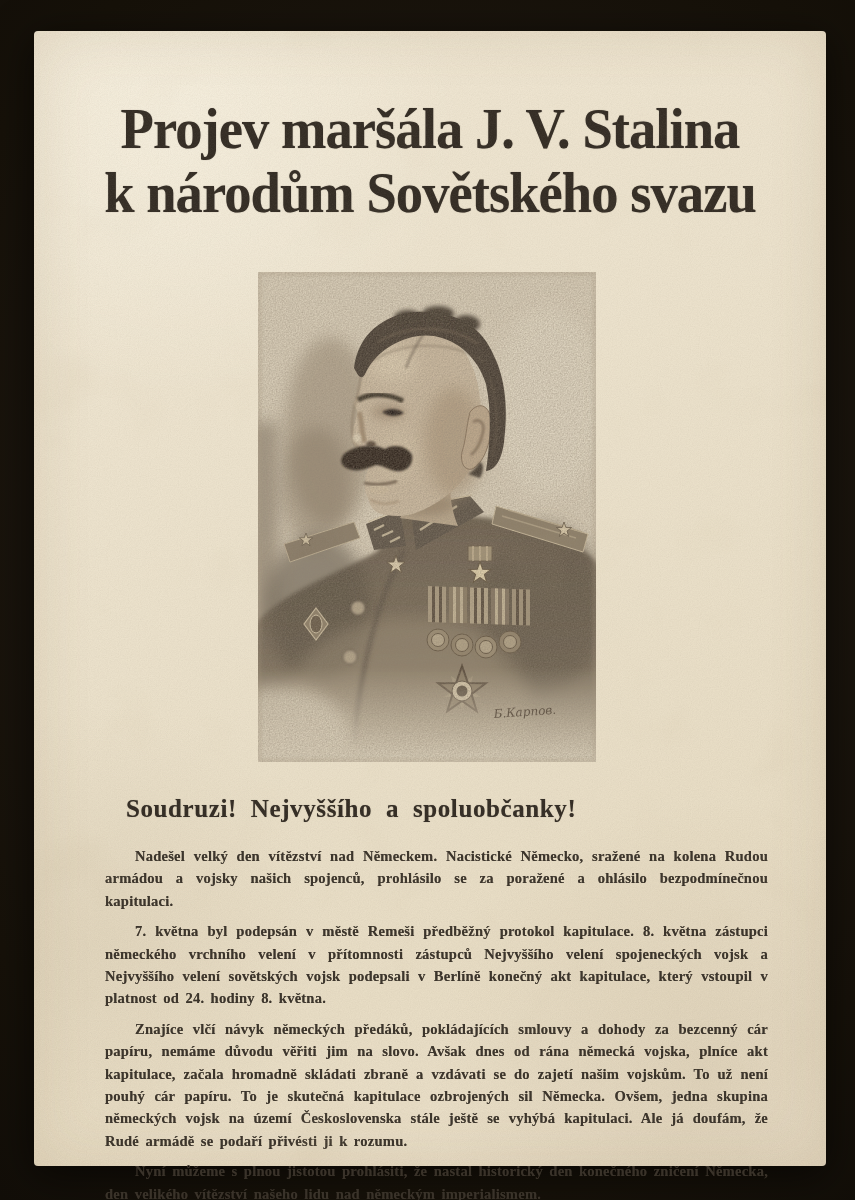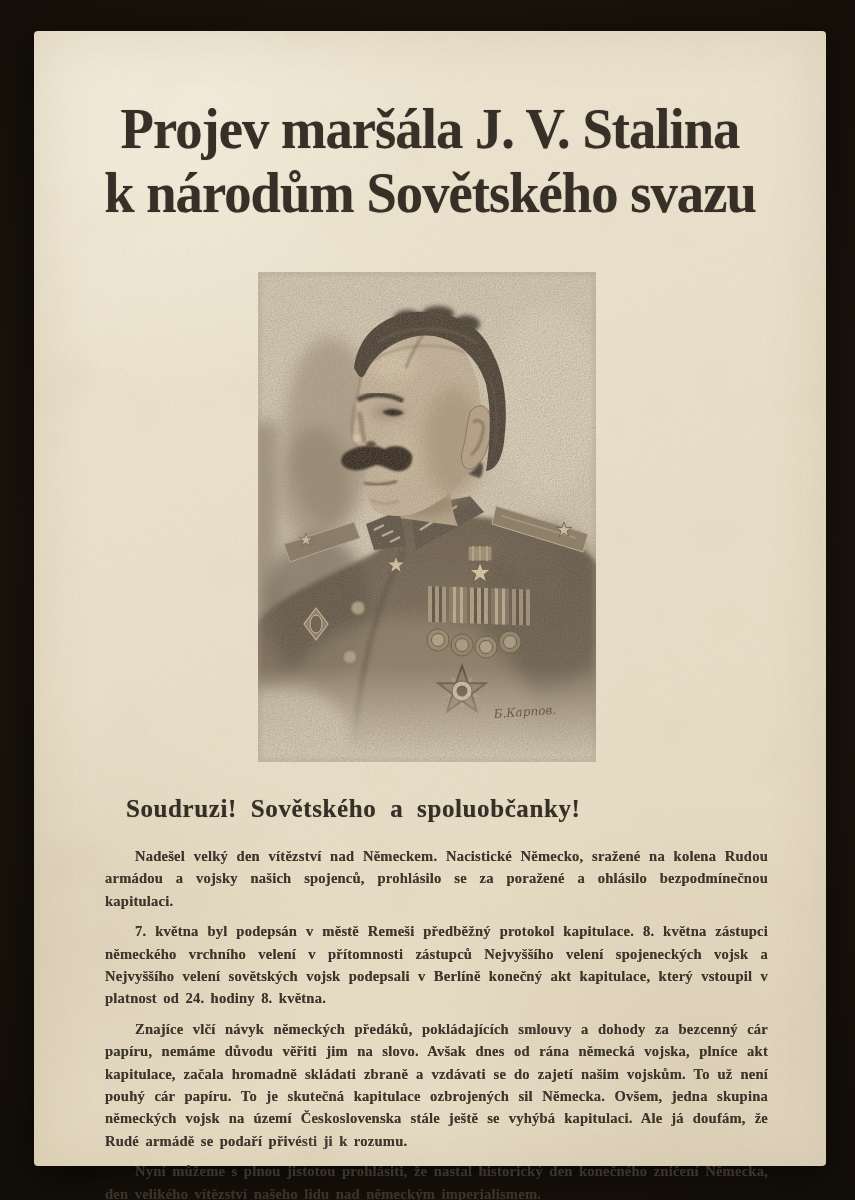--- a/index.html
+++ b/index.html
@@ -231,21 +231,21 @@
         <rect x="0" y="395" width="338" height="95" fill="url(#fade)"></rect>
         <ellipse cx="22" cy="465" rx="70" ry="50" fill="#d8cdb8" opacity=".8" filter="url(#b8)"></ellipse>
 
         <text x="236" y="446" font-size="12" font-style="italic" font-family="DejaVu Serif, serif" fill="#5e5143" transform="rotate(-4 236 446)">Б.Карпов.</text>
 
         <rect width="338" height="490" filter="url(#grain)" opacity="0.5"></rect>
         <rect x="1" y="1" width="336" height="488" fill="none" stroke="#a3957e" stroke-opacity=".55" stroke-width="2.5" filter="url(#b2)"></rect>
       </svg>
     </div>
 
-    <h2 class="salutation">Soudruzi! Sovětského a spoluobčanky!</h2>
+    <h2 class="salutation">Soudruzi! Nejvyššího a spoluobčanky!</h2>
 
     <div class="bodytext">
       <p>Nadešel velký den vítězství nad Německem. Nacistické Německo, sražené na kolena Rudou armádou a vojsky našich spojenců, prohlásilo se za poražené a ohlásilo bezpodmínečnou kapitulaci.</p>
       <p>7. května byl podepsán v městě Remeši předběžný protokol kapitulace. 8. května zástupci německého vrchního velení v přítomnosti zástupců Nejvyššího velení spojeneckých vojsk a Nejvyššího velení sovětských vojsk podepsali v Berlíně konečný akt kapitulace, který vstoupil v platnost od 24. hodiny 8. května.</p>
       <p>Znajíce vlčí návyk německých předáků, pokládajících smlouvy a dohody za bezcenný cár papíru, nemáme důvodu věřiti jim na slovo. Avšak dnes od rána německá vojska, plníce akt kapitulace, začala hromadně skládati zbraně a vzdávati se do zajetí našim vojskům. To už není pouhý cár papíru. To je skutečná kapitulace ozbrojených sil Německa. Ovšem, jedna skupina německých vojsk na území Československa stále ještě se vyhýbá kapitulaci. Ale já doufám, že Rudé armádě se podaří přivésti ji k rozumu.</p>
       <p>Nyní můžeme s plnou jistotou prohlásiti, že nastal historický den konečného zničení Německa, den velikého vítězství našeho lidu nad německým imperialismem.</p>
     </div>
 
     <svg class="paper-grain" xmlns="http://www.w3.org/2000/svg" width="792" height="1135">
       <defs>

